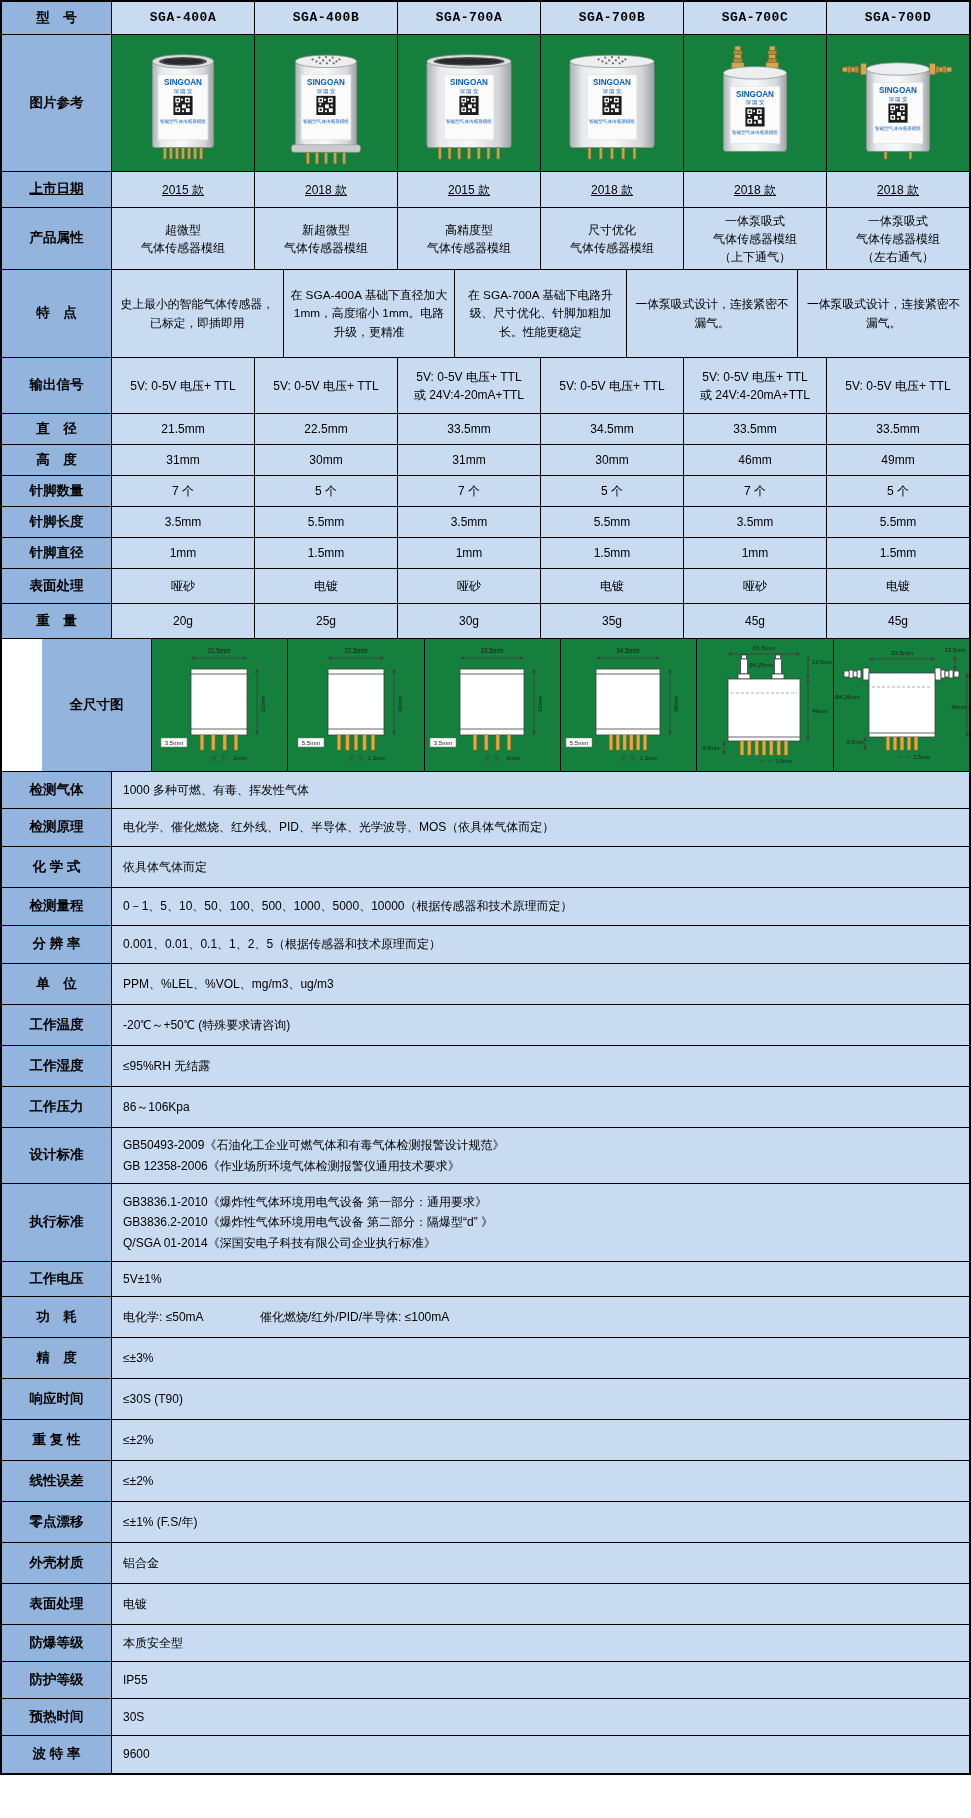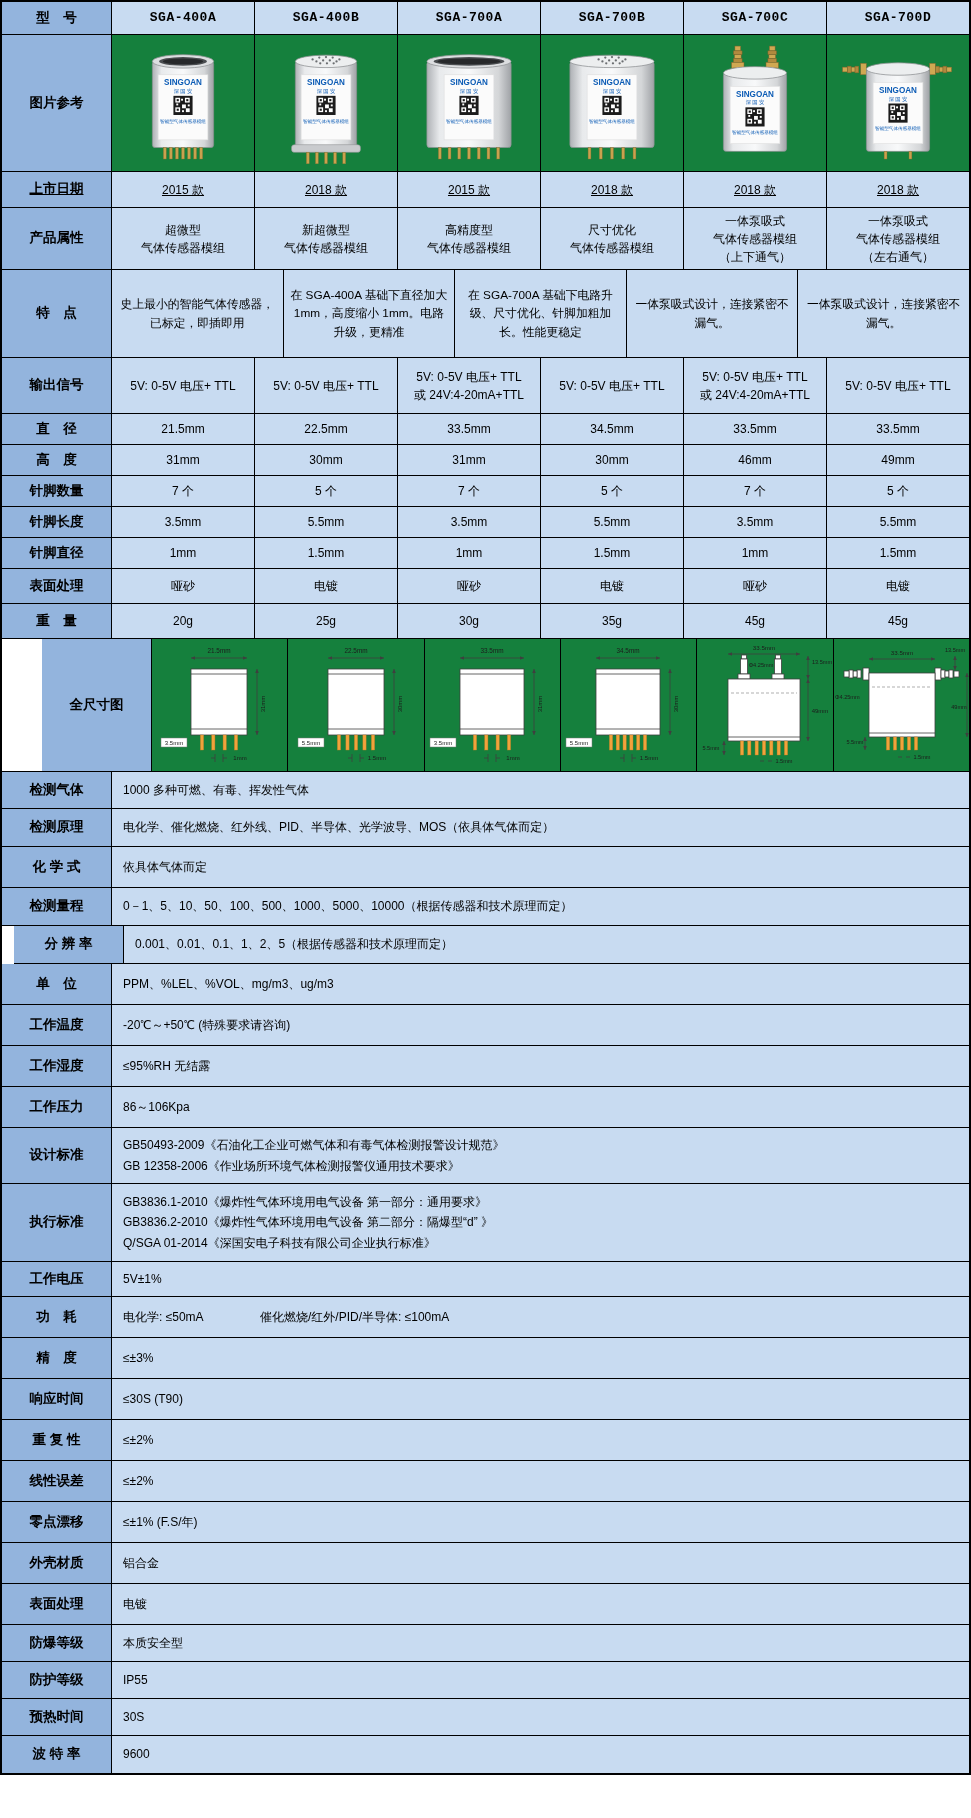--- a/index.html
+++ b/index.html
@@ -766,21 +766,21 @@
       <div class="merged">
         <div class="ln">依具体气体而定</div>
       </div>
     </div>
     <div class="row" style="height: 38px;">
       <div class="label-cell">检测量程</div>
       <div class="merged">
         <div class="ln">0－1、5、10、50、100、500、1000、5000、10000（根据传感器和技术原理而定）</div>
       </div>
     </div>
-    <div class="row" style="height: 38px; margin-left: 12px;">
+    <div class="row" style="height: 38px;">
       <div class="label-cell">分 辨 率</div>
       <div class="merged">
         <div class="ln">0.001、0.01、0.1、1、2、5（根据传感器和技术原理而定）</div>
       </div>
     </div>
     <div class="row" style="height: 41px;">
       <div class="label-cell">单　位</div>
       <div class="merged">
         <div class="ln">PPM、%LEL、%VOL、mg/m3、ug/m3</div>
       </div>

